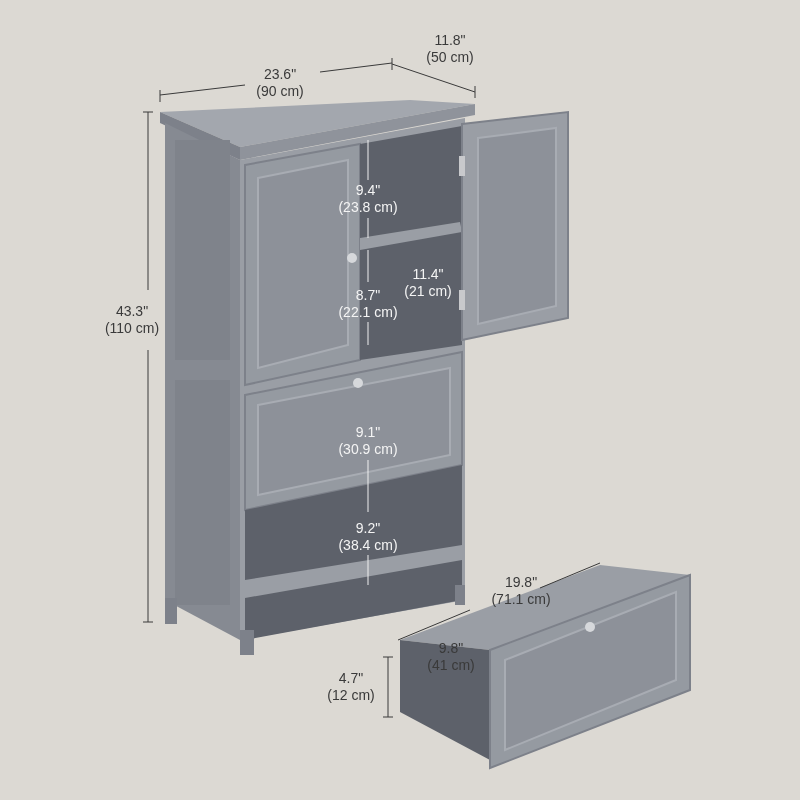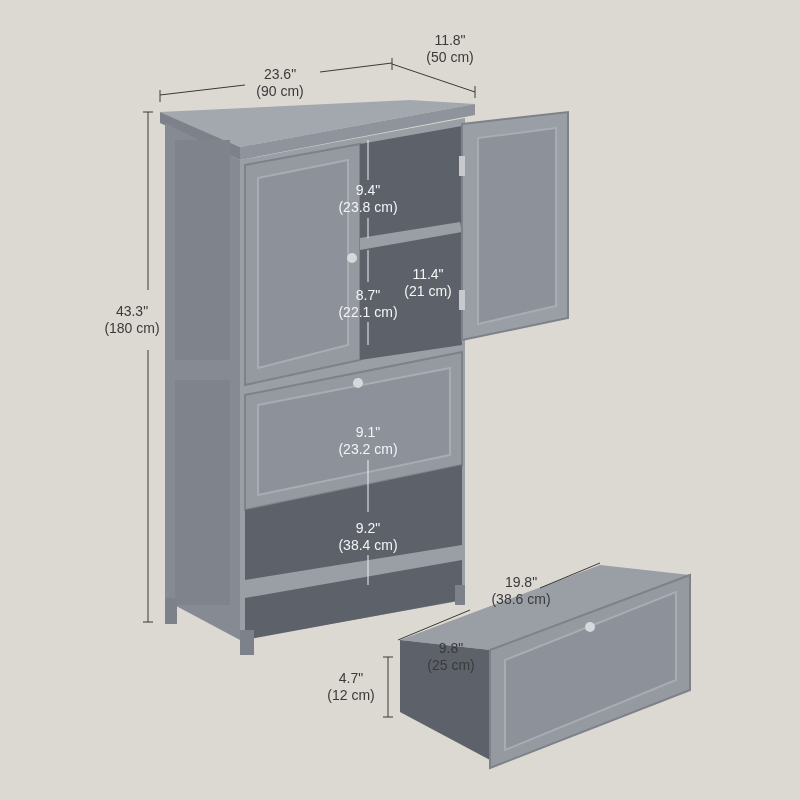--- a/index.html
+++ b/index.html
@@ -85,46 +85,46 @@
 <div class="lbl" style="left:240px;top:66px;width:80px;">
   <span>23.6"</span>
     <span>(90 cm)</span>
 </div>
 <div class="lbl" style="left:410px;top:32px;width:80px;">
   <span>11.8"</span>
     <span>(50 cm)</span>
 </div>
 <div class="lbl" style="left:96px;top:303px;width:72px;">
   <span>43.3"</span>
-    <span>(180 cm)</span>
+    <span>(110 cm)</span>
 </div>
 <div class="lbl light" style="left:325px;top:182px;width:86px;">
   <span>9.4"</span>
     <span>(23.8 cm)</span>
 </div>
 <div class="lbl light" style="left:325px;top:287px;width:86px;">
   <span>8.7"</span>
     <span>(22.1 cm)</span>
 </div>
 <div class="lbl light" style="left:395px;top:266px;width:66px;">
   <span>11.4"</span>
     <span>(21 cm)</span>
 </div>
 <div class="lbl light" style="left:325px;top:424px;width:86px;">
   <span>9.1"</span>
-    <span>(23.2 cm)</span>
+    <span>(30.9 cm)</span>
 </div>
 <div class="lbl light" style="left:325px;top:520px;width:86px;">
   <span>9.2"</span>
     <span>(38.4 cm)</span>
 </div>
 <div class="lbl" style="left:478px;top:574px;width:86px;">
   <span>19.8"</span>
-    <span>(38.6 cm)</span>
+    <span>(71.1 cm)</span>
 </div>
 <div class="lbl" style="left:418px;top:640px;width:66px;">
   <span>9.8"</span>
-    <span>(25 cm)</span>
+    <span>(41 cm)</span>
 </div>
 <div class="lbl" style="left:318px;top:670px;width:66px;">
   <span>4.7"</span>
     <span>(12 cm)</span>
 </div>
 
 </body></html>

